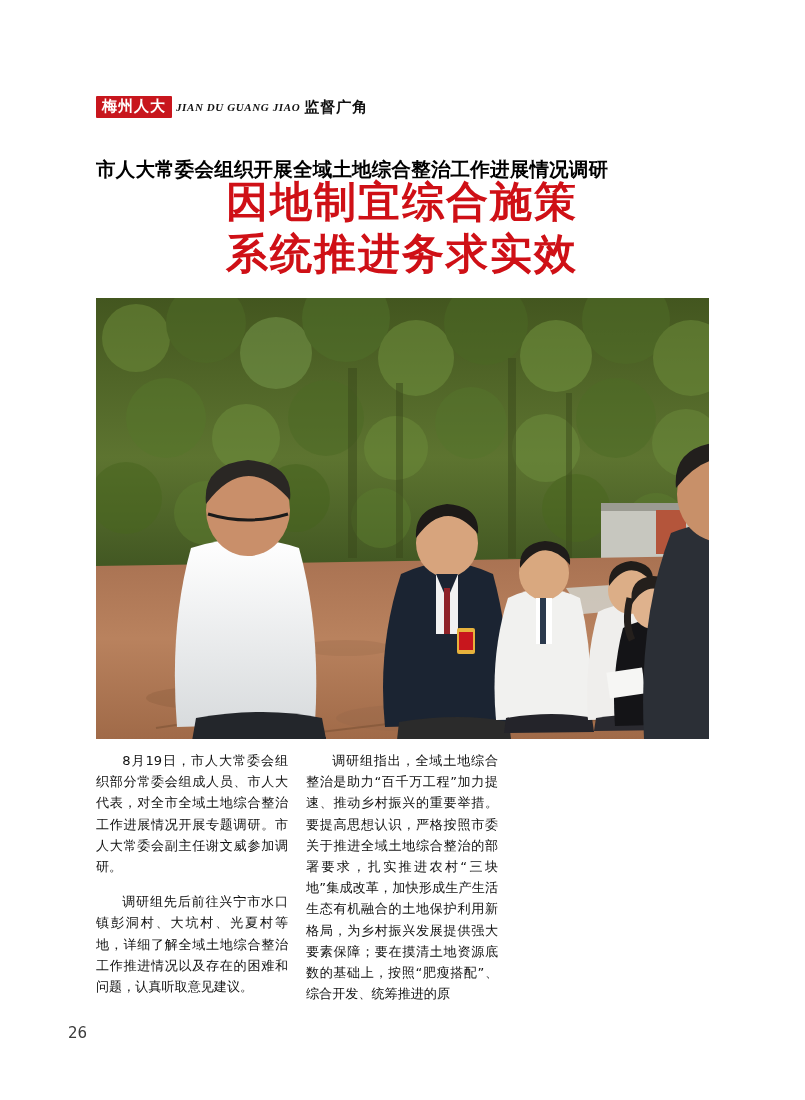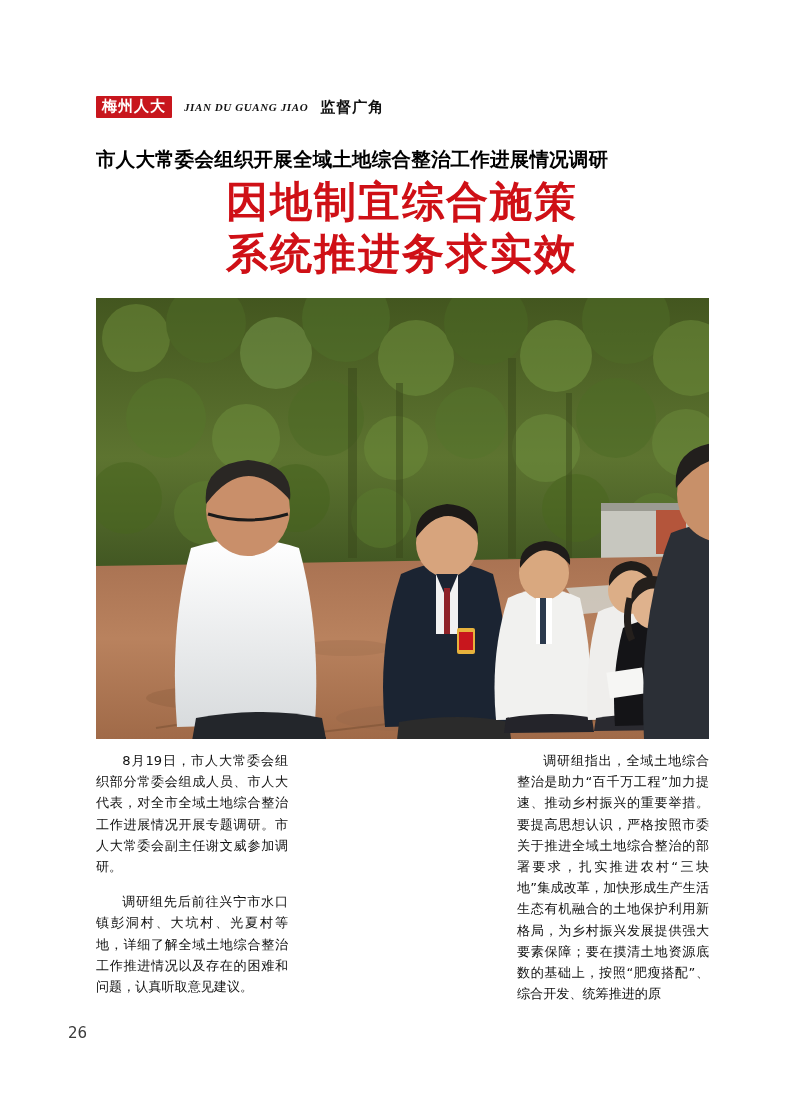--- a/index.html
+++ b/index.html
@@ -22,21 +22,21 @@
     background: #fff;
   }
 
   
   .masthead {
     position: absolute;
     left: 96px;
     top: 96px;
     display: flex;
     align-items: center;
-    gap: 12px;
+    gap: 4px;
   }
   .logo-box {
     background: #c8161d;
     color: #ffffff;
     font-family: "DejaVu Sans", sans-serif;
     font-size: 15px;
     font-weight: bold;
     letter-spacing: 1px;
     padding: 3px 6px 4px 6px;
     line-height: 1;
@@ -57,21 +57,21 @@
     font-size: 15px;
     font-weight: bold;
     color: #111;
     letter-spacing: 1px;
   }
 
   
   .kicker {
     position: absolute;
     left: 96px;
-    top: 146px;
+    top: 156px;
     width: 620px;
     font-family: "DejaVu Sans", sans-serif;
     font-weight: bold;
     font-size: 19.5px;
     letter-spacing: 0.2px;
     color: #000;
     white-space: nowrap;
   }
   .headline {
     position: absolute;
@@ -99,22 +99,21 @@
   }
   .photo svg { display: block; }
 
   
   .columns {
     position: absolute;
     left: 96px;
     top: 750px;
     width: 613px;
     display: flex;
-    gap: 10px;
-    justify-content: space-between;
+    gap: 18px;
   }
   .col {
     width: 192px;
     font-family: "DejaVu Sans", sans-serif;
     font-size: 13.1px;
     line-height: 1.62;
     color: #111;
     text-align: justify;
     text-justify: inter-ideograph;
   }

